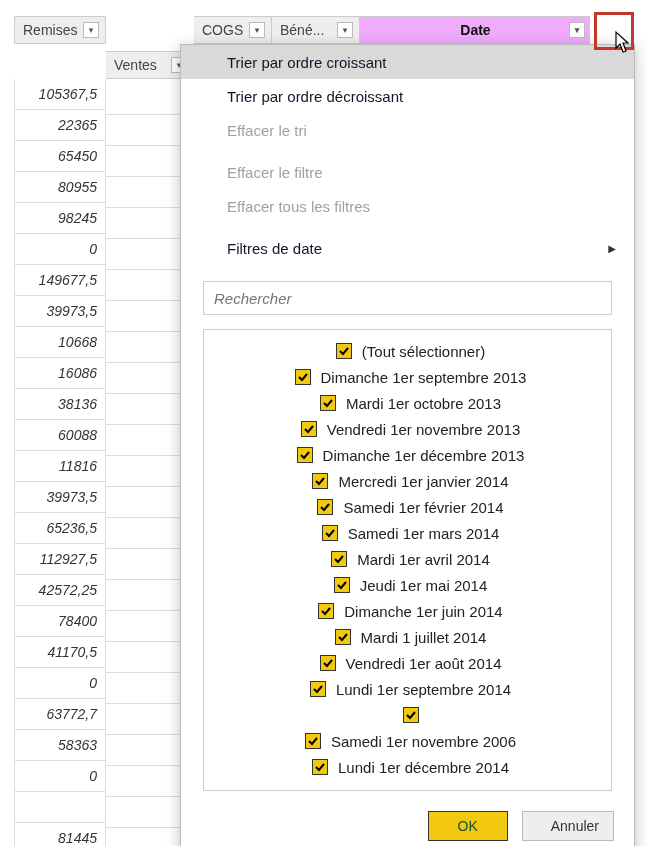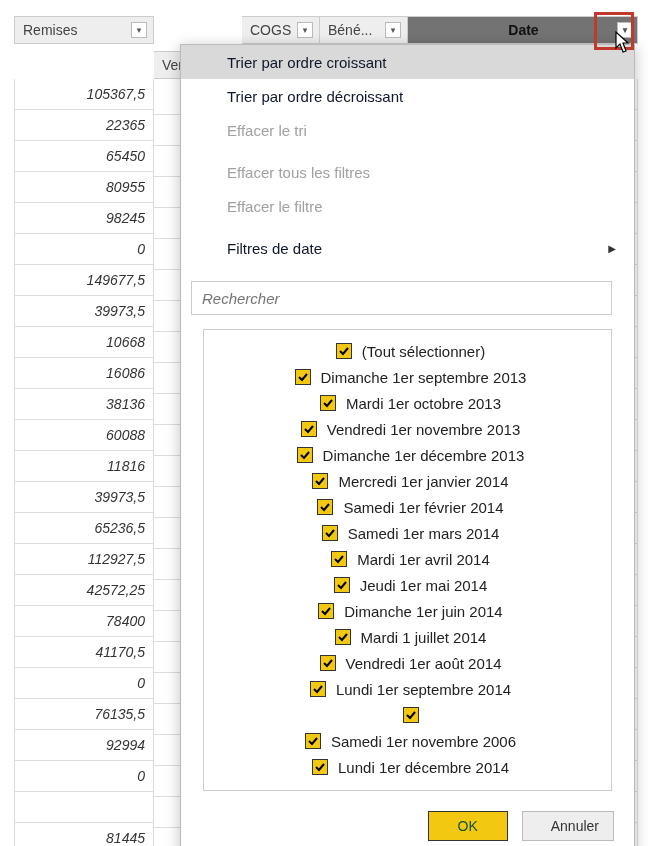--- a/index.html
+++ b/index.html
@@ -31,21 +31,21 @@
     height: 28px;
     padding: 0 6px 0 8px;
     background: #eeeeee;
     border: 1px solid #ccc;
     border-left: none;
     font-size: 14px;
     color: #444;
   }
   .hcell:first-child { border-left: 1px solid #ccc; }
   .hcell.date {
-    background: #737373;
+    background: #f0abfc;
     color: #111;
     font-weight: 600;
     justify-content: center;
     position: relative;
   }
   .hcell.date .label { flex: 0 0 auto; }
   .drop-btn {
     width: 16px;
     height: 16px;
     border: 1px solid #bbb;
@@ -71,21 +71,21 @@
     padding: 0 8px;
     display: flex;
     align-items: center;
     justify-content: flex-end;
     font-style: italic;
     color: #333;
     overflow: hidden;
   }
   .cell:first-child { border-left: 1px solid #ddd; }
 
-  .w-rem { width: 140px; }
+  .w-rem { width: 92px; }
   .w-ven { width: 88px; margin-top: 35px; }
   .w-cog { width: 78px; }
   .w-ben { width: 88px; }
   .w-dat { width: 230px; }
 
   
   .callout {
     position: absolute;
     border: 3px solid #c0392b;
     width: 40px;
@@ -127,21 +127,21 @@
   .menu-item.disabled { color: #a0a0a0; }
   .menu-item.submenu::after {
     content: "▶";
     position: absolute;
     right: 18px;
     font-size: 10px;
     color: #333;
   }
   .menu-gap { height: 8px; }
   .search-wrap {
-    padding: 8px 22px 4px 10px;
+    padding: 8px 22px 4px 22px;
   }
   .search {
     width: 100%;
     height: 34px;
     border: 1px solid #ccc;
     padding: 0 10px;
     font-style: italic;
     font-size: 15px;
     color: #999;
   }
@@ -350,28 +350,28 @@
         <div class="cell w-dat"></div>
       </div>
       <div class="row">
         <div class="cell w-rem">0</div>
         <div class="cell w-ven"></div>
         <div class="cell w-cog"></div>
         <div class="cell w-ben"></div>
         <div class="cell w-dat"></div>
       </div>
       <div class="row">
-        <div class="cell w-rem">76135,5</div>
+        <div class="cell w-rem">63772,7</div>
         <div class="cell w-ven">76</div>
         <div class="cell w-cog"></div>
         <div class="cell w-ben"></div>
         <div class="cell w-dat"></div>
       </div>
       <div class="row">
-        <div class="cell w-rem">92994</div>
+        <div class="cell w-rem">58363</div>
         <div class="cell w-ven">5</div>
         <div class="cell w-cog"></div>
         <div class="cell w-ben"></div>
         <div class="cell w-dat"></div>
       </div>
       <div class="row">
         <div class="cell w-rem">0</div>
         <div class="cell w-ven"></div>
         <div class="cell w-cog"></div>
         <div class="cell w-ben"></div>
@@ -406,24 +406,24 @@
     <span>Trier par ordre croissant</span>
   </div>
   <div class="menu-item">
     <span>Trier par ordre décroissant</span>
   </div>
   <div class="menu-item disabled">
     <span>Effacer le tri</span>
   </div>
   <div class="menu-gap"></div>
   <div class="menu-item disabled">
+    <span>Effacer le filtre</span>
+  </div>
+  <div class="menu-item disabled">
     <span>Effacer tous les filtres</span>
-  </div>
-  <div class="menu-item disabled">
-    <span>Effacer le filtre</span>
   </div>
   <div class="menu-gap"></div>
   <div class="menu-item submenu">
     <span>Filtres de date</span>
   </div>
   <div class="menu-gap"></div>
 
   <div class="search-wrap">
     <input class="search" type="text" placeholder="Rechercher" style="">
   </div>

